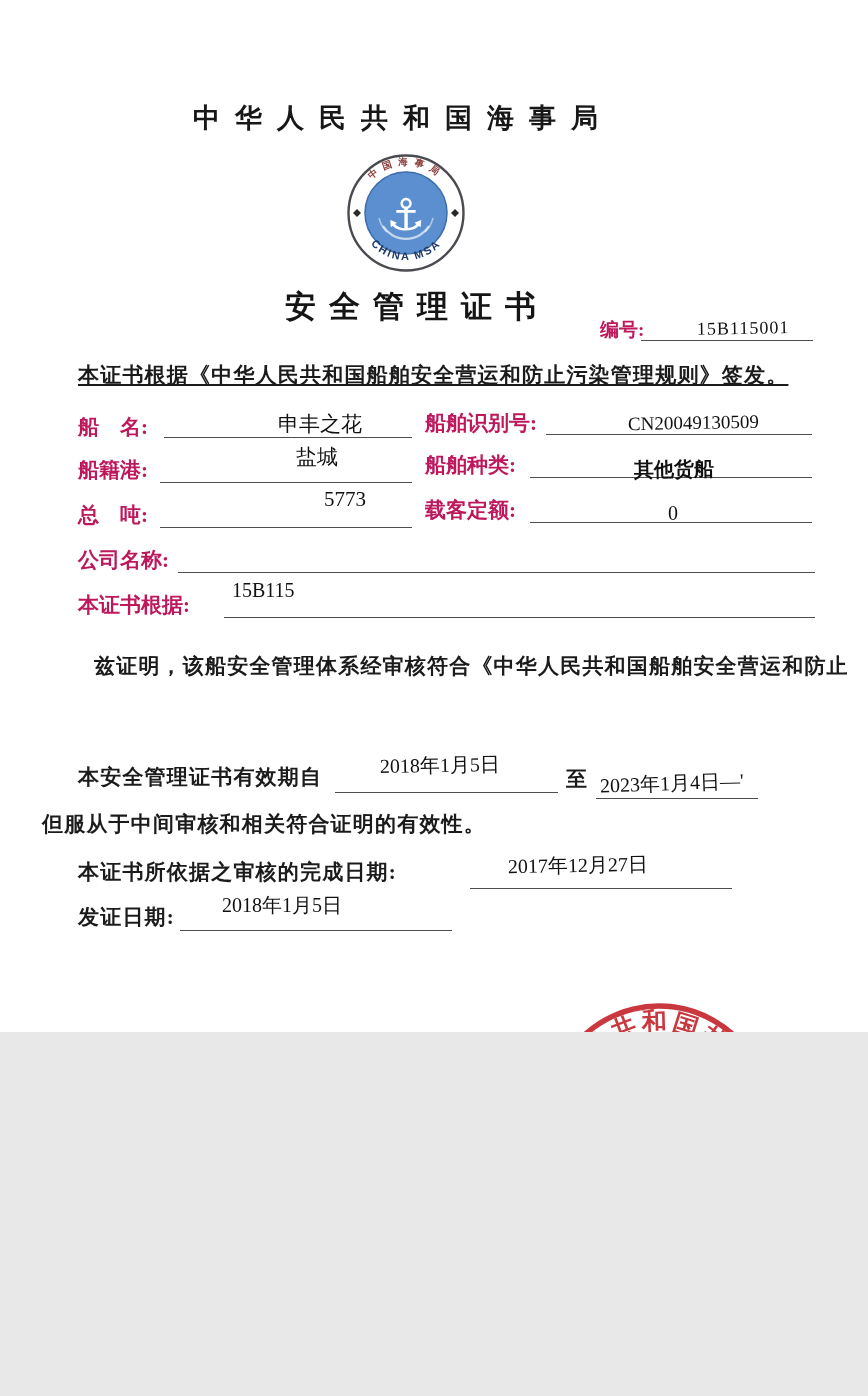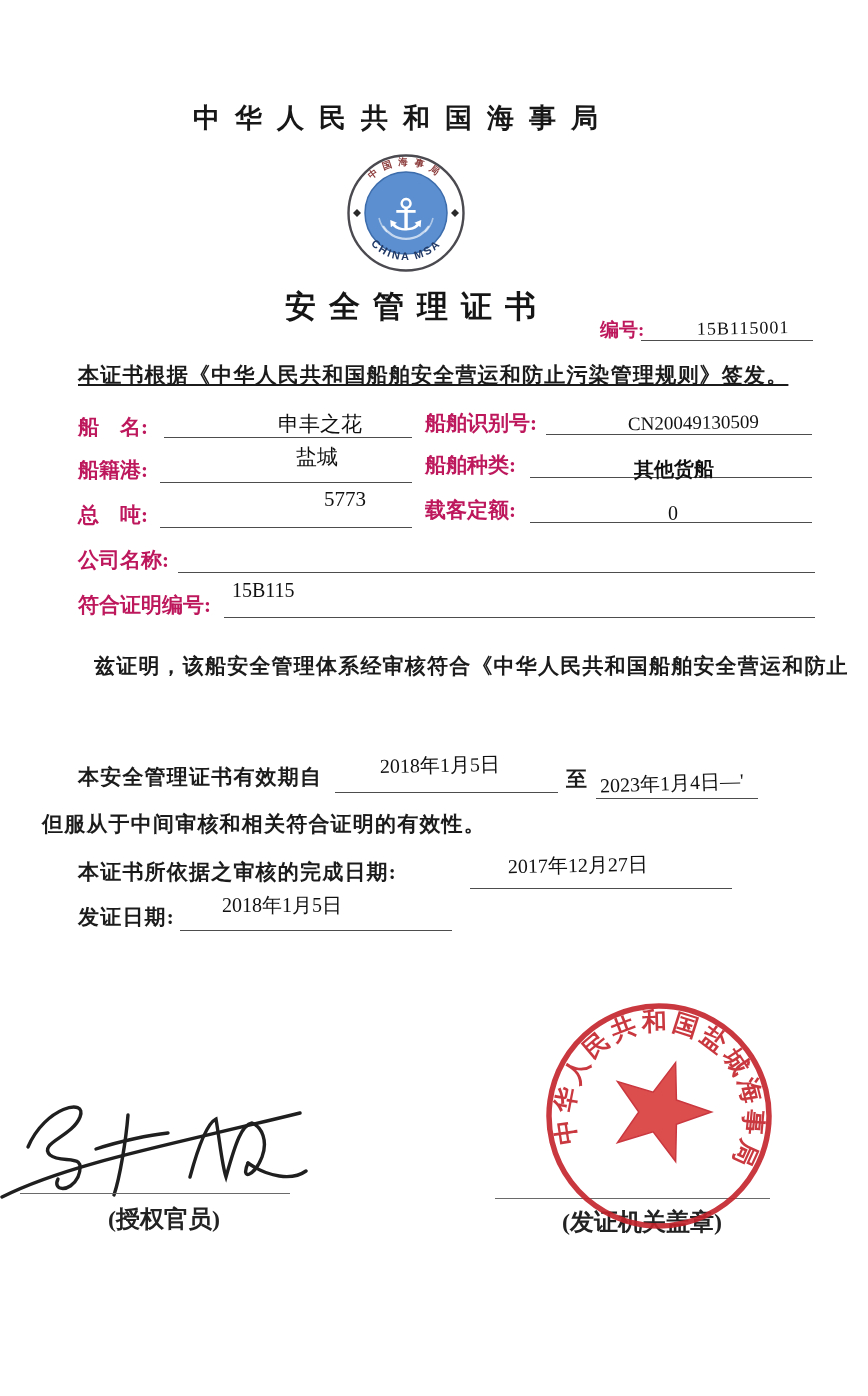--- a/index.html
+++ b/index.html
@@ -1,18 +1,18 @@
 <!DOCTYPE html>
 <html><head>
 <meta charset="utf-8">
 <style>
   html,body{margin:0;padding:0;background:#e8e8e8;}
   .page{
     position:relative;
-    width:868px;height:1396px;
+    width:868px;height:1032px;
     margin:0 auto;
     background:#ffffff;
     font-family:"Liberation Serif","DejaVu Serif",serif;
     color:#1c1c1c;
     overflow:hidden;
   }
   .abs{position:absolute;}
   .ctr{width:100%;text-align:center;}
   .hdr{font-size:27px;font-weight:700;letter-spacing:15px;color:#171717;}
   .doc-title{font-size:31px;font-weight:700;letter-spacing:13px;color:#151515;}
@@ -82,21 +82,21 @@
   <div class="abs uline" style="top:527px;left:160px;width:252px;"></div>
   <div class="abs val" style="top:487px;left:296px;font-size:21px;margin-left:28px;">5773</div>
 
   <div class="abs lbl" style="top:496px;left:425px;">载客定额:</div>
   <div class="abs uline" style="top:522px;left:530px;width:282px;"></div>
   <div class="abs val" style="top:502px;left:668px;font-size:20px;">0</div>
 
   <div class="abs lbl" style="top:546px;left:78px;">公司名称:</div>
   <div class="abs uline" style="top:572px;left:178px;width:637px;"></div>
 
-  <div class="abs lbl" style="top:591px;left:78px;">符合证明编号:</div>
+  <div class="abs lbl" style="top:591px;left:78px;">本证书根据:</div>
   <div class="abs uline" style="top:617px;left:224px;width:591px;"></div>
   <div class="abs val" style="top:579px;left:232px;font-size:20px;">15B115</div>
 
   <div class="abs para" style="top:652px;left:94px;">兹证明，该船安全管理体系经审核符合《中华人民共和国船舶安全营运和防止</div>
 
   <div class="abs para" style="top:763px;left:78px;">本安全管理证书有效期自</div>
   <div class="abs uline" style="top:792px;left:335px;width:223px;"></div>
   <div class="abs val tilt1" style="top:752px;left:380px;">2018年1月5日</div>
   <div class="abs para" style="top:765px;left:566px;">至</div>
   <div class="abs uline" style="top:798px;left:596px;width:162px;"></div>

